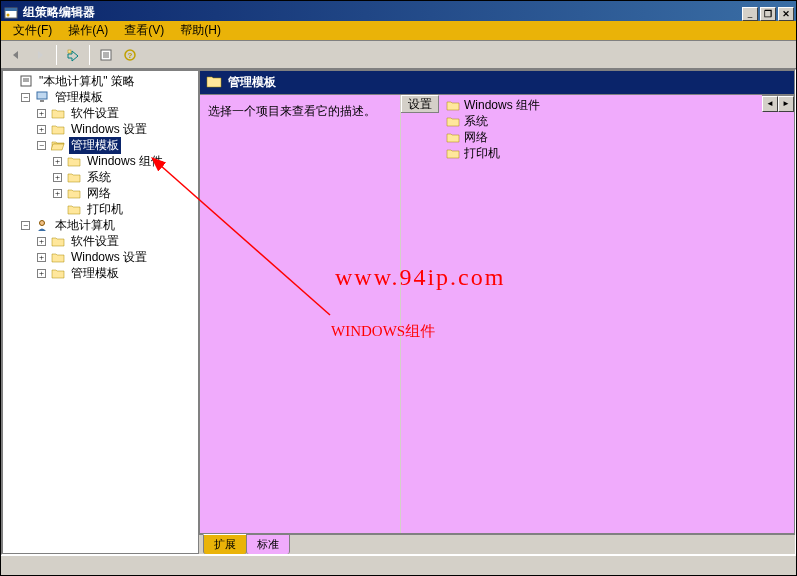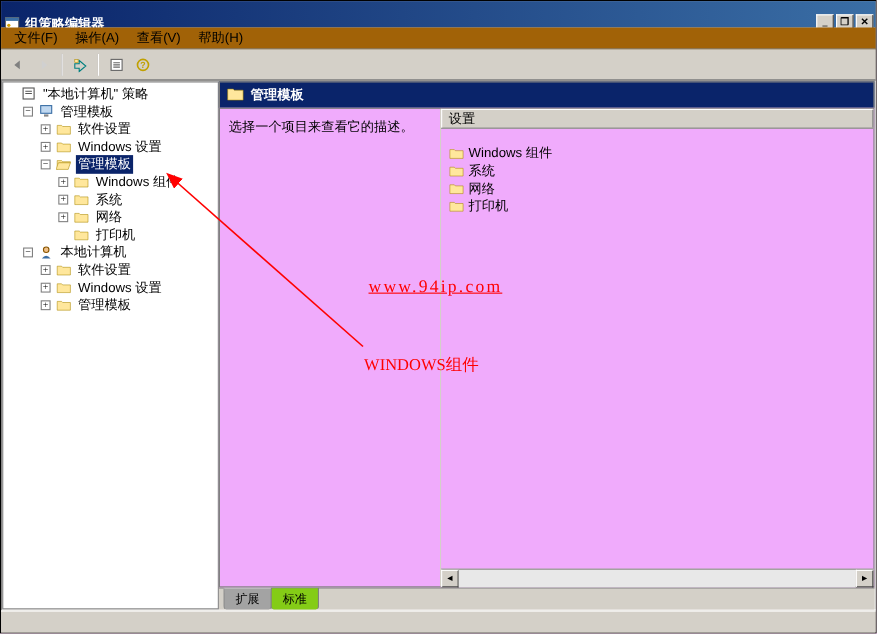--- a/index.html
+++ b/index.html
@@ -18,22 +18,22 @@
       border: 1px solid #000;
       background: #d4d0c8;
       display: flex;
       flex-direction: column;
     }
     .titlebar {
       background: linear-gradient(to right, #0a246a, #3a6ea5);
       color: #fff;
       height: 20px;
       display: flex;
-      align-items: flex-start;
-      padding: 12px 2px;
+      align-items: flex-end;
+      padding: 0 2px;
       font-weight: bold;
     }
     .titlebar .app-icon {
       width: 16px; height: 16px; margin-right: 4px;
       display: inline-flex; align-items: center; justify-content: center;
       font-size: 11px;
     }
     .titlebar .title { flex: 1; }
     .win-btns { display: flex; gap: 2px; }
     .win-btn {
@@ -45,21 +45,21 @@
       display: flex; align-items: center; justify-content: center;
       font-size: 9px; font-family: Tahoma; font-weight: bold;
       color: #000;
       cursor: pointer;
     }
     .menubar {
       height: 20px;
       display: flex;
       align-items: center;
       padding: 0 4px;
-      background: #a16207;
+      background: #eab308;
       border-bottom: 1px solid #808080;
     }
     .menu-item {
       padding: 2px 8px;
       cursor: pointer;
     }
     .toolbar {
       height: 28px;
       display: flex;
       align-items: center;
@@ -145,23 +145,22 @@
       min-height: 0;
     }
     .desc-pane {
       width: 200px;
       padding: 8px;
     }
     .list-pane {
       flex: 1;
       border-left: 1px solid #d4d0c8;
       display: flex;
-      flex-direction: column;
+      flex-direction: row;
       min-height: 0;
-      gap: 12px;
     }
     .list-header {
       background: #d4d0c8;
       border-bottom: 1px solid #808080;
       height: 18px;
       display: flex;
       align-items: center;
     }
     .list-header-cell {
       padding: 0 6px;
@@ -207,43 +206,43 @@
       background: #d4d0c8;
       display: flex;
       align-items: flex-end;
       padding-left: 4px;
       border-top: 1px solid #808080;
     }
     .tab {
       padding: 2px 10px;
       border: 1px solid #808080;
       border-bottom: none;
-      background: #84cc16;
+      background: #f0abfc;
       margin-right: -1px;
       cursor: pointer;
       border-radius: 0 0 3px 3px;
       font-size: 11px;
     }
-    .tab.active { background: #a3a3a3; border-top-color: #fff; }
+    .tab.active { background: #eab308; border-top-color: #fff; }
     .statusbar {
       height: 20px;
       border-top: 1px solid #fff;
       background: #d4d0c8;
     }
     
     .folder-closed { fill: #ffe79c; stroke: #aa8800; stroke-width: 0.5; }
     .folder-open { fill: #ffe79c; stroke: #aa8800; stroke-width: 0.5; }
     
     .overlay {
       position: absolute;
       pointer-events: none;
       color: #ff0000;
       font-family: "SimSun", serif;
     }
-    .overlay.url { top: 252px; left: 335px; font-size: 16px; letter-spacing: 2px; text-decoration: underline; }
+    .overlay.url { top: 264px; left: 335px; font-size: 24px; letter-spacing: 2px; }
     .overlay.label2 { top: 322px; left: 331px; font-size: 15px; }
     .arrow-svg { position: absolute; top: 150px; left: 140px; pointer-events: none; }
   </style>
 </head>
 <body>
 
 <div class="window">
 
   <div class="titlebar">
     <span class="app-icon">

